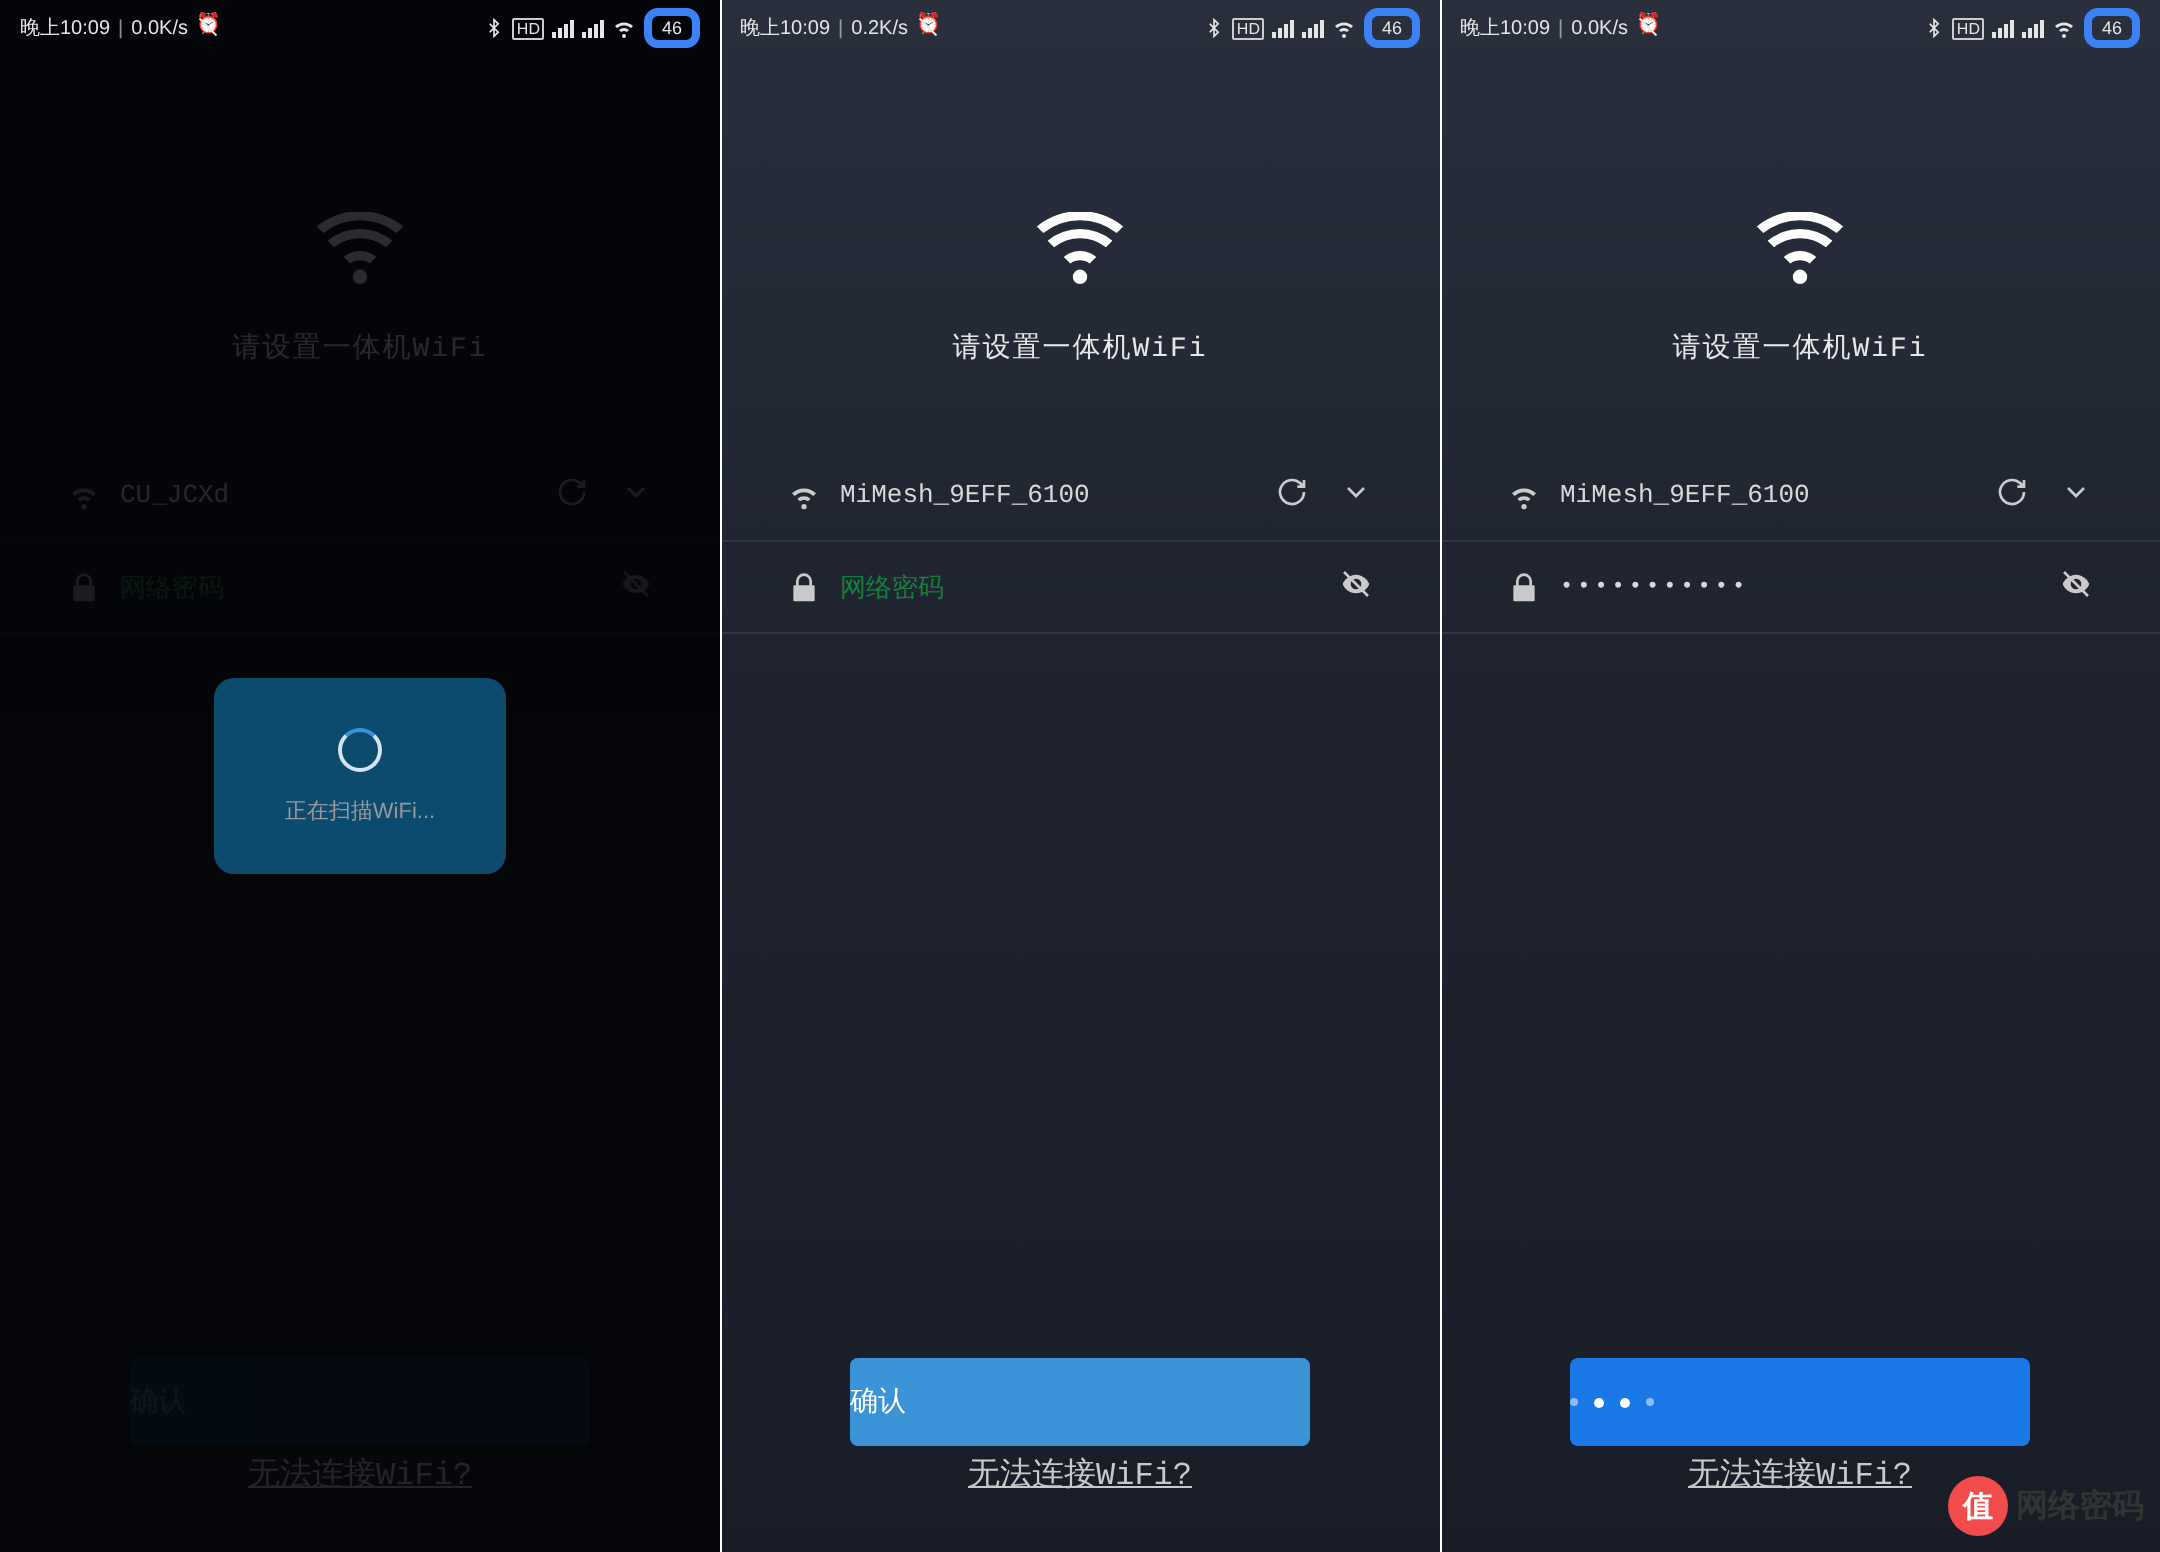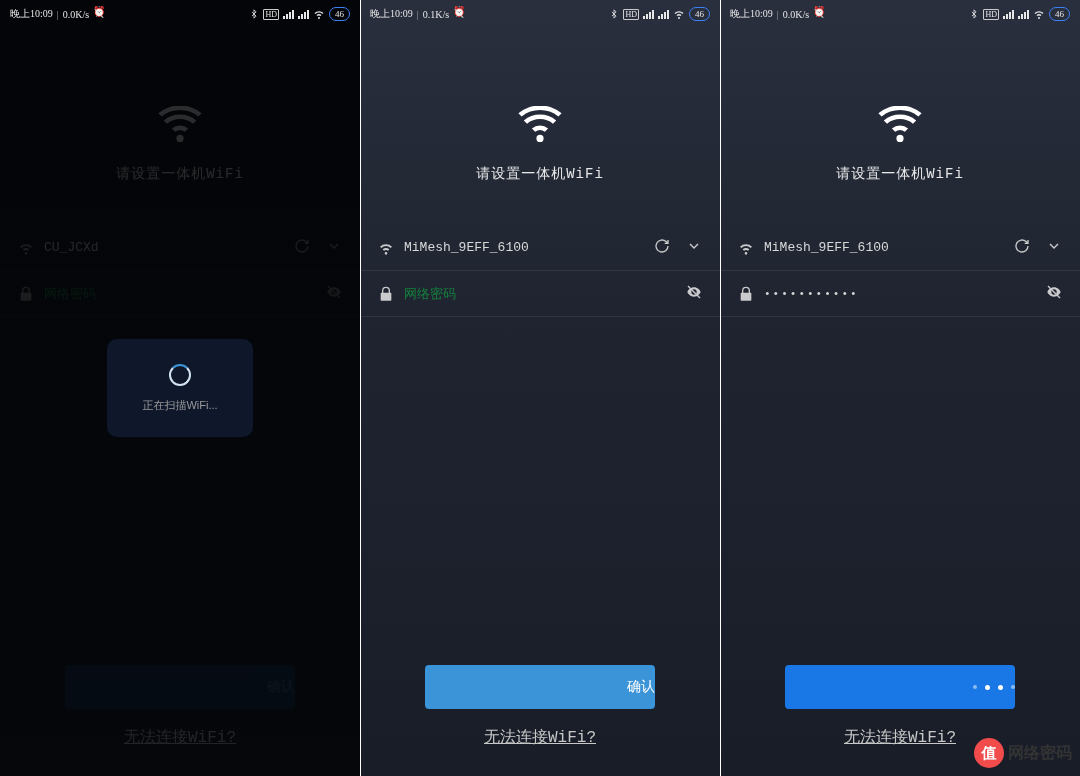--- a/index.html
+++ b/index.html
@@ -45,21 +45,20 @@
     .status-bar {
       position: relative;
       z-index: 10;
       height: 24px;
       display: flex;
       align-items: center;
       justify-content: space-between;
       padding: 14px 10px;
       color: #e6e6e6;
       font-size: 10px;
-      font-family: Liberation Serif, serif;
     }
     .status-left {
       display: flex;
       align-items: center;
       gap: 4px;
     }
     .status-right {
       display: flex;
       align-items: center;
       gap: 4px;
@@ -100,21 +99,21 @@
     }
     .signal-bars span {
       width: 2px;
       background: #e6e6e6;
     }
     .signal-bars span:nth-child(1){height:3px}
     .signal-bars span:nth-child(2){height:5px}
     .signal-bars span:nth-child(3){height:7px}
     .signal-bars span:nth-child(4){height:9px}
     .battery-pill {
-      border: 1px solid #3b82f6;
+      border: 4px solid #3b82f6;
       border-radius: 7px;
       padding: 0 5px;
       font-size: 9px;
       line-height: 12px;
       display: inline-block;
     }
     .content {
       position: relative;
       z-index: 2;
       flex: 1;
@@ -136,21 +135,21 @@
       height: 36px;
     }
     .title {
       color: #e8e8e8;
       font-size: 14px;
       margin-bottom: 42px;
       letter-spacing: 1px;
     }
     .field-row {
       width: 100%;
-      padding: 0 18px;
+      padding: 0 34px;
       display: flex;
       align-items: center;
       height: 46px;
       border-bottom: 1px solid rgba(255,255,255,0.08);
       color: #d0d0d0;
       font-size: 13px;
       gap: 10px;
     }
     .field-row .left-icon {
       width: 16px;
@@ -181,24 +180,24 @@
     }
     .spacer {
       flex: 1;
     }
     .confirm-btn {
       width: 230px;
       height: 44px;
       border-radius: 4px;
       display: flex;
       align-items: center;
-      justify-content: flex-end;
+      justify-content: flex-start;
       color: #fff;
       font-size: 14px;
-      margin-bottom: 18px;
+      margin-bottom: 4px;
       cursor: pointer;
     }
     .confirm-btn.blue-light {
       background: #3b93d8;
     }
     .confirm-btn.blue-bright {
       background: #1a78e6;
     }
     .confirm-btn.blue-dim {
       background: #0d2c52;
@@ -222,21 +221,21 @@
       text-decoration: underline;
       margin-bottom: 28px;
       cursor: pointer;
     }
     .modal {
       position: absolute;
       z-index: 20;
       top: 50%;
       left: 50%;
       transform: translate(-50%, -50%);
-      background: #0f172a;
+      background: #0c4a6e;
       border-radius: 10px;
       width: 146px;
       height: 98px;
       display: flex;
       flex-direction: column;
       align-items: center;
       justify-content: center;
       gap: 12px;
     }
     .spinner {
@@ -379,21 +378,21 @@
     <div class="modal-text">正在扫描WiFi...</div>
   </div>
 </div>
 
 <div class="phone-screen">
   <div class="screen-bg"></div>
   <div class="status-bar">
     <div class="status-left">
       <span>晚上10:09</span>
       <span class="status-divider">|</span>
-      <span>0.1K/s</span>
+      <span>0.2K/s</span>
       <span class="alarm-off"></span>
     </div>
     <div class="status-right">
       <span class="status-icon">
         <svg viewBox="0 0 24 24" width="10" height="10" fill="none" stroke="#e6e6e6" stroke-width="2">
             <path d="M7 7l10 10-5 5V2l5 5L7 17"></path>
           </svg>
       </span>
       <span class="status-icon" style="font-size:8px;border:0.5px solid #ccc;padding:0 1px;border-radius:1px">HD</span>
       <span class="signal-bars">

